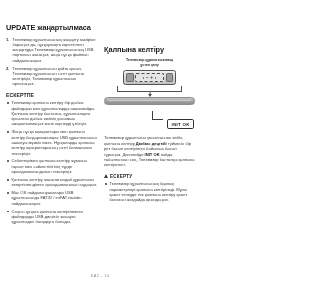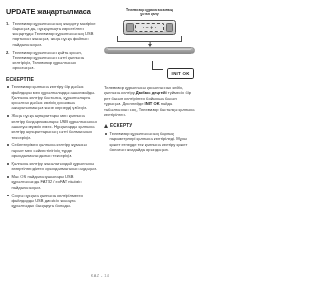--- a/index.html
+++ b/index.html
@@ -17,21 +17,22 @@
   }
   .page {
     position: absolute;
     inset: 0;
     padding: 7px 6px 0 6px;
     box-sizing: border-box;
   }
   .columns {
     display: flex;
     gap: 7px;
-    align-items: flex-start;
+    align-items: center;
+    margin-top: 16px;
   }
   .col {
     width: 91px;
     flex: 0 0 91px;
   }
 
   
   h1.sec-title {
     font-size: 7.4px;
     line-height: 9px;
@@ -321,20 +322,21 @@
         <li>Жаңа нұсқа ақпараттары мен қалпына келтіру бағдарламалары USB құрылғысынан ашылуы мүмкін емес. Нұсқаларды қалпына келтіру ақпараттарының сәтті болмағанын тексеріңіз.</li>
         <li>Себептерімен қалпына келтіру жұмысы гарант мен сәйкестілігінің түрде орындалмағандығын тексеріңіз.</li>
         <li>Қалпына келтіру жасалатындай құрылғыны өзгертілгендіктен орындалмағанын аңдаңыз.</li>
         <li>Mac OS пайдаланушылары USB құрылғысында FAT32 / exFAT пішімін пайдаланыңыз.</li>
         <li>Соңғы нұсқаға қалпына келтірілмеген файлдарды USB дискісін жасауға құрылғыдан басқаруға болады.</li>
       </ul>
     </div>
 
     <div class="col">
 
+      <h1 class="sec-title">Қалпына келтіру</h1>
 
       <div class="figure">
         <div class="fig-caption">
           <div>Телевизор құрылғысының</div>
           <div>ұстап қалу</div>
         </div>
 
         <div class="remote-wrap">
           <div class="remote">
             <div class="btn-row">

